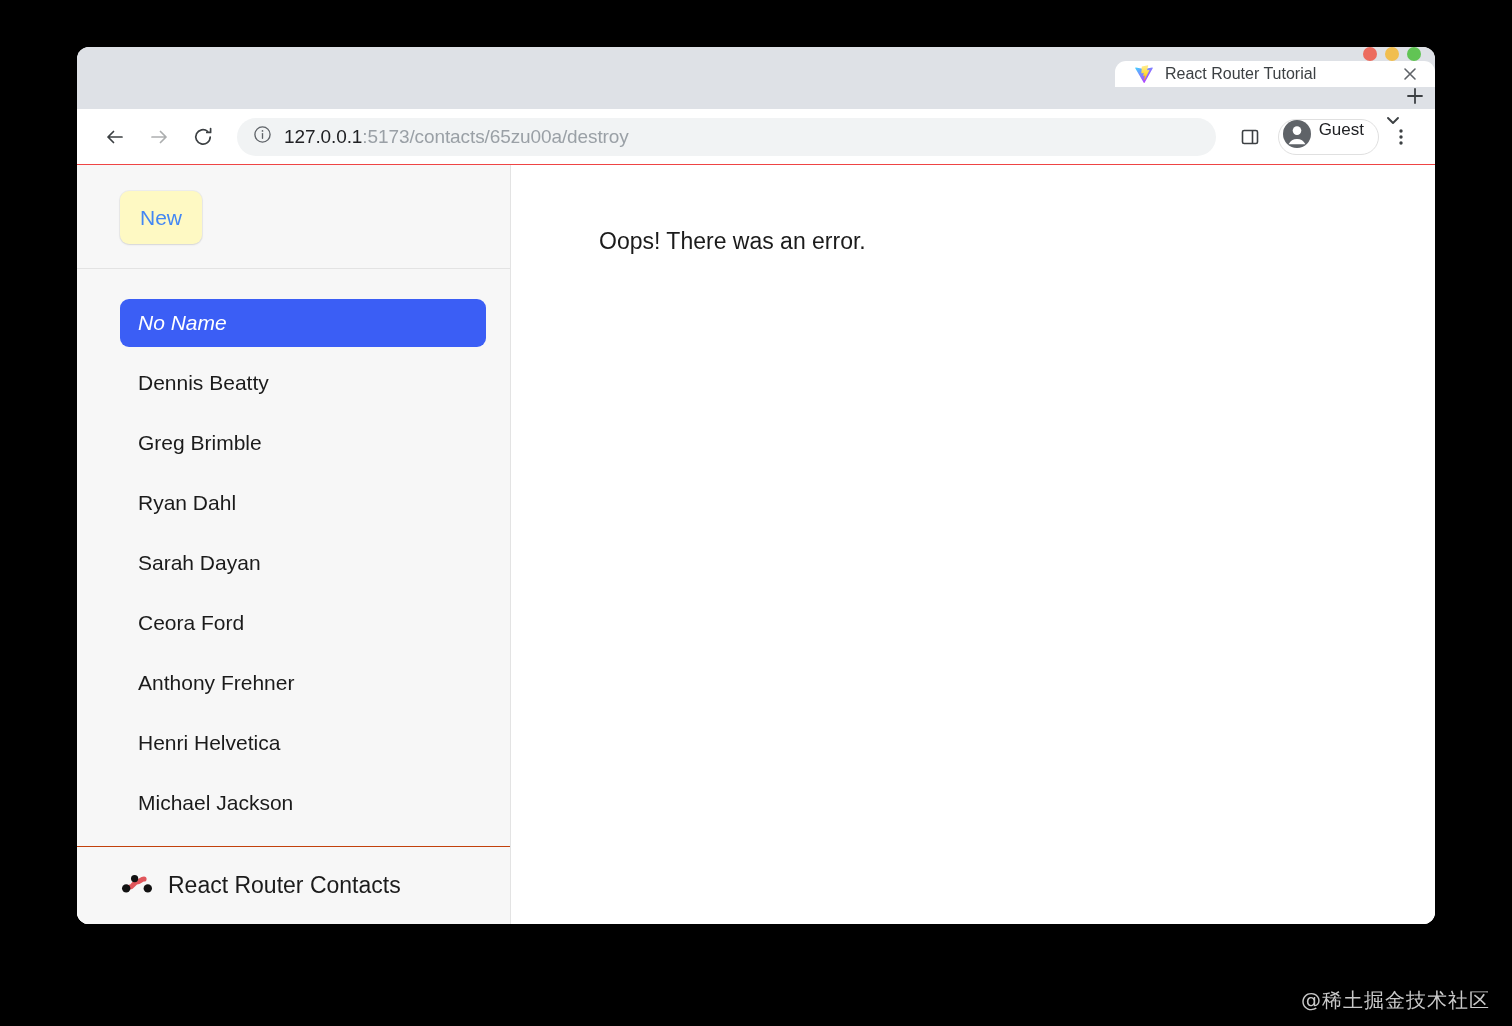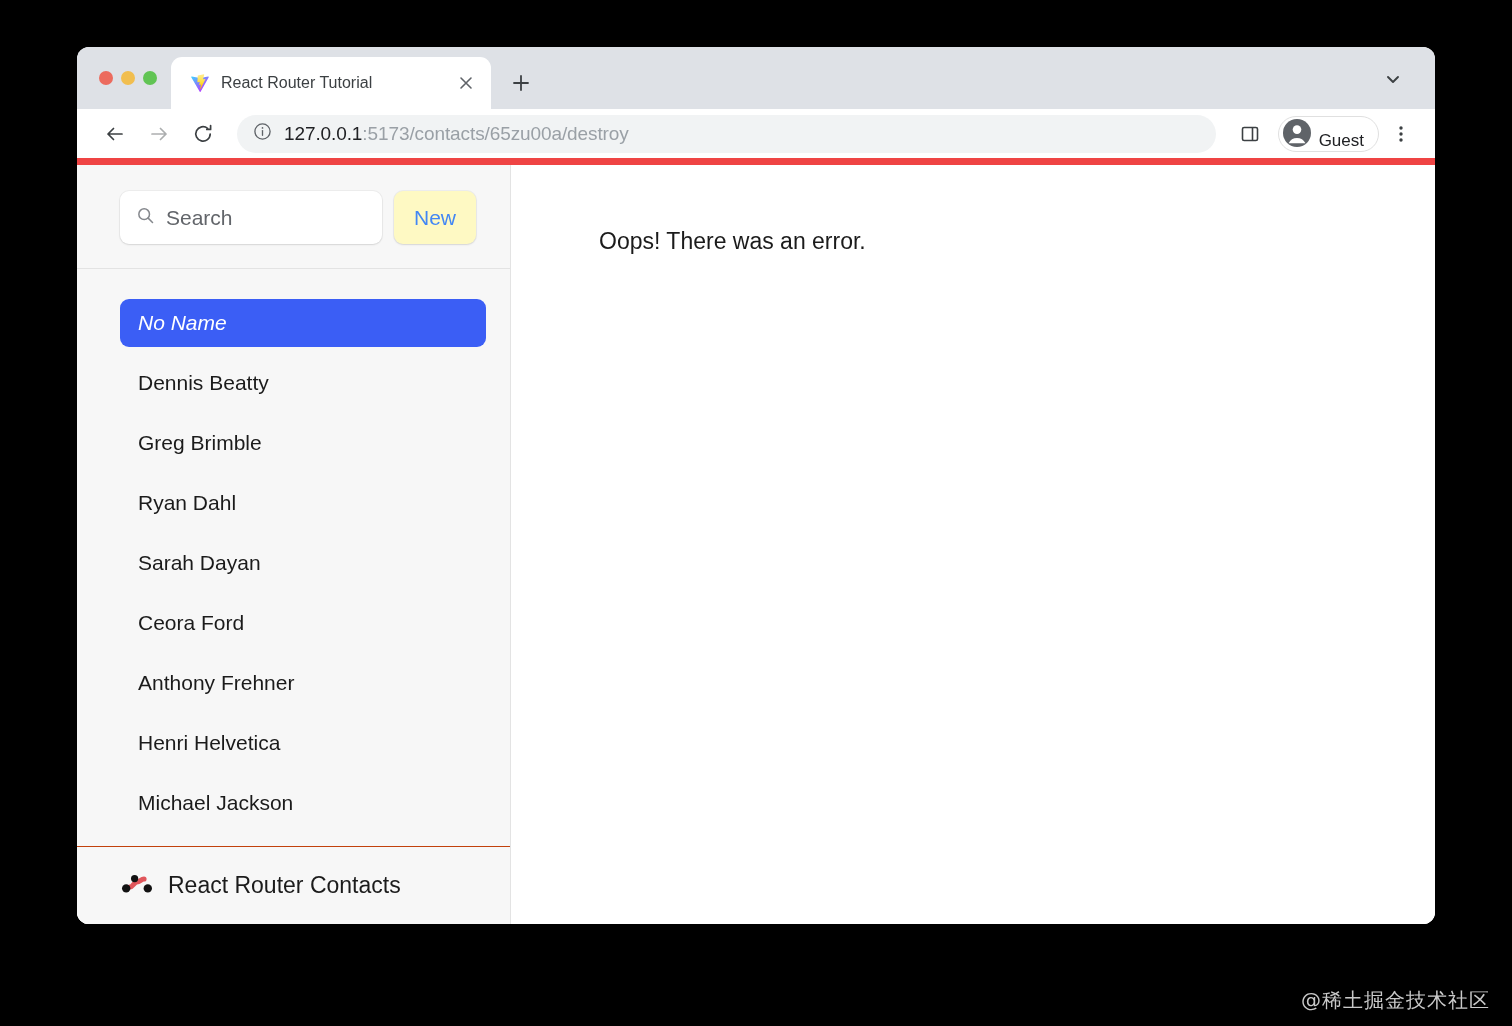--- a/index.html
+++ b/index.html
@@ -25,20 +25,21 @@
     box-shadow: 0 10px 40px rgba(0,0,0,0.45);
   }
 
   
   .tab-strip {
     position: relative;
     height: 62px;
     background: #dee1e6;
     display: flex;
     align-items: flex-end;
+    flex-direction: column;
   }
   .traffic-lights {
     display: flex;
     align-items: center;
     gap: 8px;
     padding: 0 14px 0 22px;
     height: 62px;
   }
   .tl {
     width: 14px; height: 14px;
@@ -95,21 +96,21 @@
   }
 
   
   .toolbar {
     height: 56px;
     background: #ffffff;
     display: flex;
     align-items: center;
     padding: 0 16px 0 18px;
     gap: 4px;
-    border-bottom: 7px solid #ef4444;
+    border-bottom: 1px solid #ef4444;
   }
   .nav-btn {
     width: 40px; height: 40px;
     display: flex; align-items: center; justify-content: center;
     border-radius: 50%;
     flex: 0 0 40px;
   }
   .nav-btn.disabled { opacity: 0.42; }
 
   .omnibox {
@@ -133,21 +134,21 @@
   .omnibox-url .host { color: #202124; }
 
   .toolbar-icon {
     width: 36px; height: 36px;
     display: flex; align-items: center; justify-content: center;
     flex: 0 0 36px;
     color: #3c4043;
   }
   .profile-chip {
     display: flex;
-    align-items: flex-end;
+    align-items: flex-start;
     gap: 8px;
     height: 36px;
     padding: 0 14px 0 4px;
     border: 1px solid #e0e0e0;
     border-radius: 18px;
     margin-left: 6px;
   }
   .profile-chip .label {
     font-size: 17px;
     color: #202124;
@@ -372,29 +373,20 @@
         <circle cx="10" cy="16" r="1.7"></circle>
       </svg>
     </div>
   </div>
 
   <div class="page">
 
     <div class="sidebar">
 
       <div class="sidebar-header">
-        <div class="search-box">
-          <span>
-            <svg width="19" height="19" viewBox="0 0 20 20" fill="none" stroke="#85888d" stroke-width="1.6" stroke-linecap="round">
-              <circle cx="8.6" cy="8.6" r="5.6"></circle>
-              <path d="M12.8 12.8 L17.4 17.4"></path>
-            </svg>
-          </span>
-          <span class="search-placeholder">Search</span>
-        </div>
         <div class="new-btn">New</div>
       </div>
 
       <div class="contacts-scroll">
         <div class="contact-item active">No Name</div>
         <div class="contact-item">Dennis Beatty</div>
         <div class="contact-item">Greg Brimble</div>
         <div class="contact-item">Ryan Dahl</div>
         <div class="contact-item">Sarah Dayan</div>
         <div class="contact-item">Ceora Ford</div>

